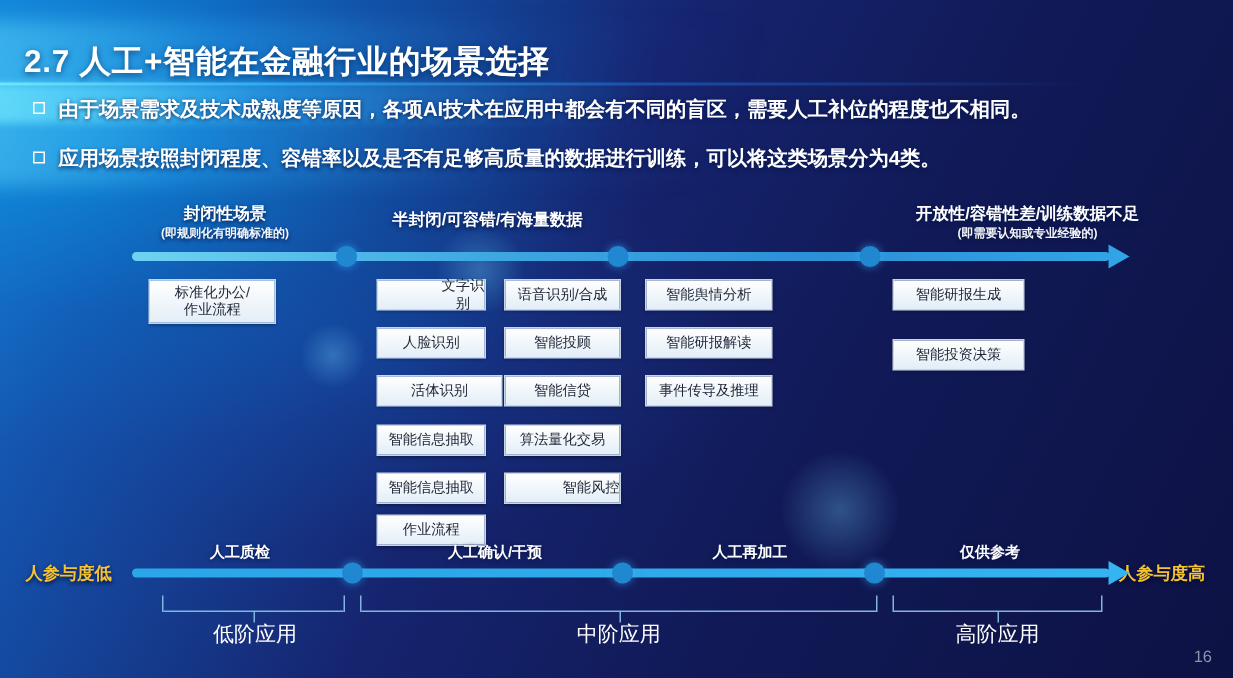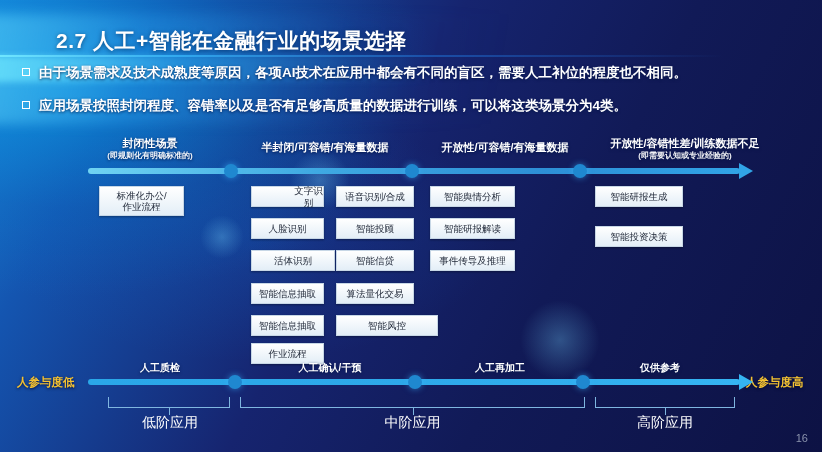--- a/index.html
+++ b/index.html
@@ -34,21 +34,20 @@
     background: radial-gradient(circle, rgba(120,215,255,0.30) 0%, rgba(60,150,255,0.0) 70%);
     pointer-events: none;
   }
   
   .title {
     position: absolute; left: 16px; top: 27px;
     font-size: 21px; font-weight: bold; color: #ffffff;
     letter-spacing: 0.5px;
     text-shadow: 0 1px 4px rgba(0,40,90,0.7);
     white-space: nowrap;
-    margin-left: 40px;
   }
   .title-rule {
     position: absolute; left: 0px; top: 55px; width: 822px; height: 2px;
     background: linear-gradient(90deg, #6fe6ff 0%, #31a8ef 22%, #1b4fa8 52%, rgba(20,34,100,0) 88%);
   }
   .bullets { position: absolute; left: 22px; top: 64px; width: 790px; }
   .bullet {
     display: flex; align-items: flex-start;
     color: #ffffff; font-size: 13.5px; font-weight: bold;
     margin-bottom: 15px;
@@ -163,23 +162,20 @@
     </div>
   </div>
 
   <div class="col-head" style="left:90px;top:136px;width:120px;">
     <span>封闭性场景</span>
     <span class="sub">(即规则化有明确标准的)</span>
   </div>
   <div class="col-head" style="left:235px;top:140px;width:180px;">
     <span>半封闭/可容错/有海量数据</span>
   </div>
-  <div class="col-head" style="left:415px;top:140px;width:180px;">
-    <span>开放性/可容错/有海量数据</span>
-  </div>
   <div class="col-head" style="left:585px;top:136px;width:200px;">
     <span>开放性/容错性差/训练数据不足</span>
     <span class="sub">(即需要认知或专业经验的)</span>
   </div>
 
   <div class="axis-top">
     <div class="axis-line"></div>
     <div class="axis-dot" style="left:136px;"></div>
     <div class="axis-dot" style="left:317px;"></div>
     <div class="axis-dot" style="left:485px;"></div>
@@ -215,21 +211,21 @@
   </div>
   <div class="box" style="left:336px;top:218px;width:78px;height:21px;justify-content:center;">
     <span>智能投顾</span>
   </div>
   <div class="box" style="left:336px;top:250px;width:78px;height:21px;">
     <span>智能信贷</span>
   </div>
   <div class="box" style="left:336px;top:283px;width:78px;height:21px;">
     <span>算法量化交易</span>
   </div>
-  <div class="box" style="left:336px;top:315px;width:102px;height:21px;">
+  <div class="box" style="left:336px;top:315px;width:78px;height:21px;justify-content:flex-end;">
     <span>智能风控</span>
   </div>
 
   <div class="box" style="left:430px;top:186px;width:85px;height:21px;">
     <span>智能舆情分析</span>
   </div>
   <div class="box" style="left:430px;top:218px;width:85px;height:21px;">
     <span>智能研报解读</span>
   </div>
   <div class="box" style="left:430px;top:250px;width:85px;height:21px;">

